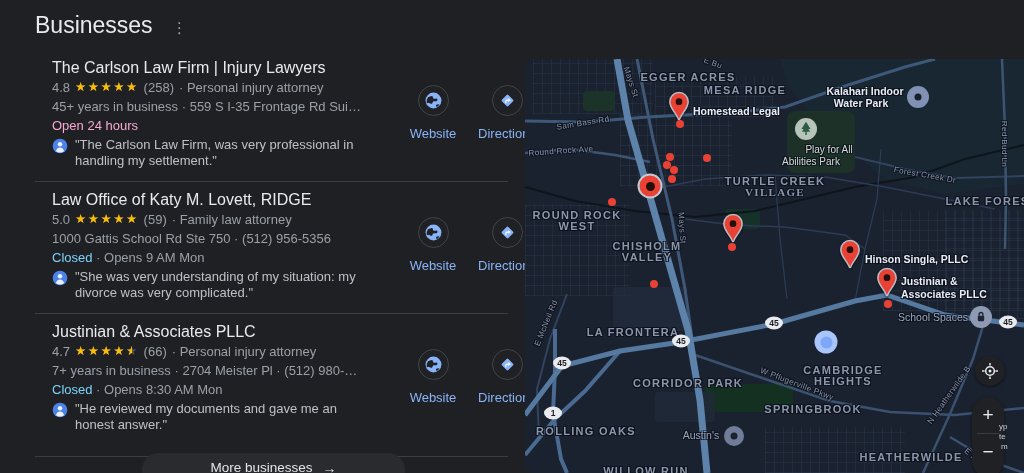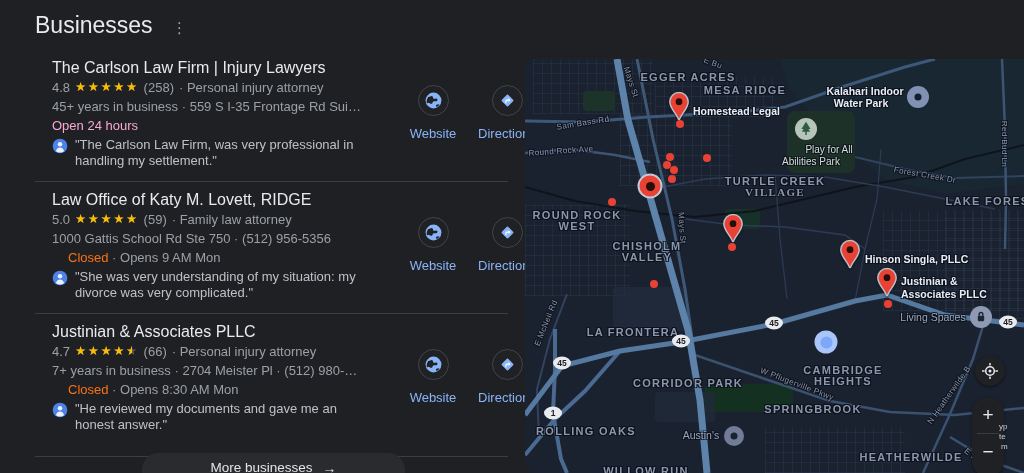--- a/index.html
+++ b/index.html
@@ -10,21 +10,21 @@
   .page-title{position:absolute;left:35px;top:12px;font-size:23px;color:#e8eaed;text-align:right;}
   .title-menu{position:absolute;left:172px;top:19px;font-size:15px;color:#9aa0a6;cursor:pointer;}
   .divider{position:absolute;left:35px;width:473px;height:1px;background:#3a3d41;}
   .card{position:absolute;left:35px;width:473px;}
   .biz-name{margin-left:17px;font-size:16px;line-height:21px;color:#e8eaed;cursor:pointer;}
   .row{margin-left:17px;font-size:13px;line-height:19px;color:#9aa0a6;white-space:nowrap;}
   .rating-row{display:flex;align-items:center;gap:5px;}
   .stars{position:relative;display:inline-block;font-size:12.5px;letter-spacing:1.5px;color:#55585c;line-height:1;}
   .stars .fill{position:absolute;left:0;top:0;overflow:hidden;white-space:nowrap;color:#fbbc04;}
   .status.open{color:#f9a8d4;}
-  .status.closed{color:#f97316;margin-left:16px;}
+  .status.closed{color:#7dd3fc;}
   .quote-row{margin-left:17px;margin-top:2px;display:flex;gap:7px;cursor:pointer;}
   .review-icon{flex:0 0 16px;width:16px;height:16px;margin-top:1px;}
   .quote{font-size:13px;line-height:16px;color:#bdc1c6;}
   .quote span{display:block;}
   .actions{position:absolute;top:0;left:349px;width:160px;height:90px;}
   .action{position:absolute;top:28px;width:60px;text-align:center;}
   .action.a-web{left:19px;}
   .action.a-dir{left:93px;}
   .action-circle{display:block;margin:0 auto;width:31px;height:31px;border-radius:50%;
      background:#202124;border:1px solid #414549;cursor:pointer;padding:5px;box-sizing:border-box;}
@@ -308,21 +308,21 @@
         <div class="m-label m-road" style="left: 424px; top: 336px; transform: translate(-50%, -50%) rotate(-55deg);">N Heatherwilde B</div>
         <div class="m-label m-road" style="left: 456px; top: 404px; transform: translate(-50%, -50%) rotate(40deg);">E Pflugerv</div>
         <div class="m-label m-poi" style="left: 168px; top: 52px; transform: translate(0px, -50%) rotate(0deg);">Homestead Legal</div>
         <div class="m-label m-poi" style="left: 340px; top: 32px; transform: translate(-50%, -50%) rotate(0deg);">Kalahari Indoor</div>
         <div class="m-label m-poi" style="left: 336px; top: 44px; transform: translate(-50%, -50%) rotate(0deg);">Water Park</div>
         <div class="m-label m-poi" style="left: 340px; top: 200px; transform: translate(0px, -50%) rotate(0deg);">Hinson Singla, PLLC</div>
         <div class="m-label m-poi" style="left: 376px; top: 222px; transform: translate(0px, -50%) rotate(0deg);">Justinian &amp;</div>
         <div class="m-label m-poi" style="left: 376px; top: 235px; transform: translate(0px, -50%) rotate(0deg);">Associates PLLC</div>
         <div class="m-label m-park" style="left: 286px; top: 90px; transform: translate(-50%, -50%) rotate(0deg); padding-left: 36px;">Play for All</div>
         <div class="m-label m-park" style="left: 286px; top: 102px; transform: translate(-50%, -50%) rotate(0deg);">Abilities Park</div>
-        <div class="m-label m-poidim" style="left: 408px; top: 258px; transform: translate(-50%, -50%) rotate(0deg);">Living Spaces</div>
+        <div class="m-label m-poidim" style="left: 408px; top: 258px; transform: translate(-50%, -50%) rotate(0deg);">School Spaces</div>
         <div class="m-label m-poidim" style="left: 176px; top: 376px; transform: translate(-50%, -50%) rotate(0deg);">Austin's</div>
         <div class="mk mk-pin" style="left: 154px; top: 50px;">
           <svg viewBox="0 0 24 32">
             <path d="M12 1C6.5 1 2.2 5.3 2.2 10.8c0 7.3 8 13.6 9.1 18.6.1.5 1.3.5 1.4 0 1.1-5 9.1-11.3 9.1-18.6C21.8 5.3 17.5 1 12 1z" fill="#e94235" stroke="#b9bec8" stroke-width="1.6"></path>
             <circle cx="12" cy="10.8" r="3.6" fill="#24100a"></circle>
           </svg>
         </div>
         <div class="mk mk-circlemark" style="left: 125px; top: 127px;">
           <i></i>
         </div>

